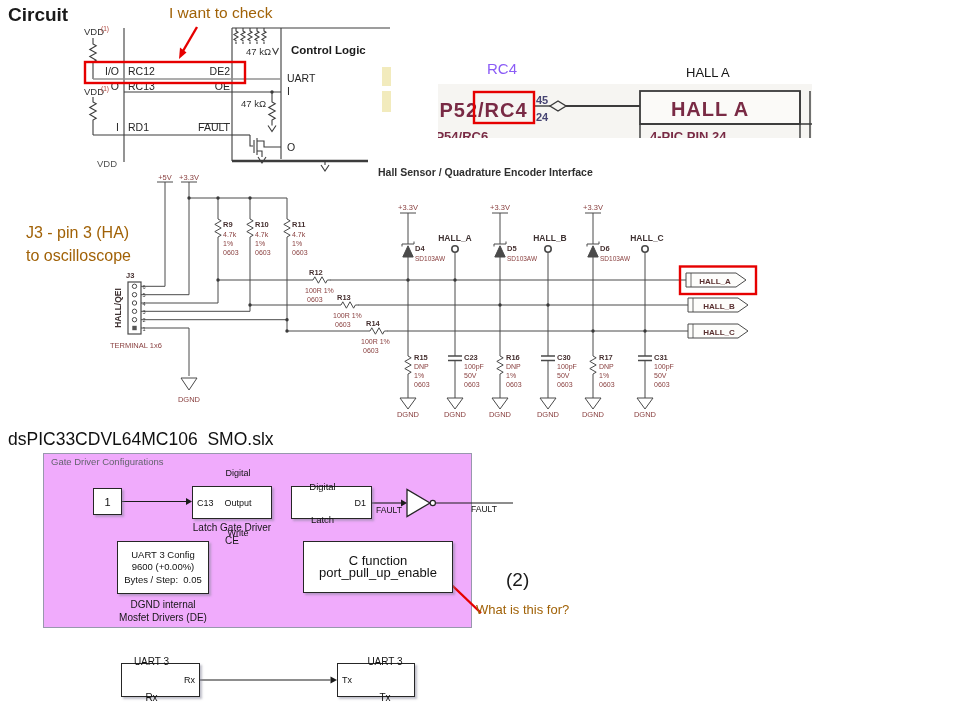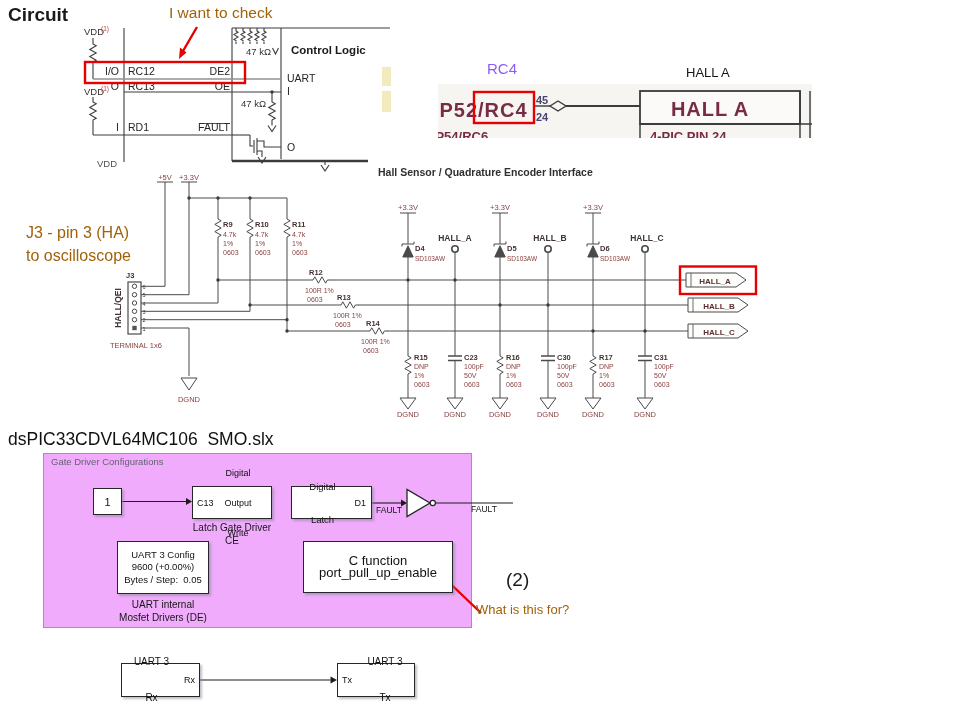--- a/index.html
+++ b/index.html
@@ -469,21 +469,21 @@
   </div>
   <div class="flabel" style="left:376px;top:505px;">FAULT</div>
   <div class="flabel" style="left:471px;top:504px;">FAULT</div>
 
   <div class="blk" style="left:117px;top:541px;width:92px;height:53px;font-size:9.5px;line-height:12.5px;">
     <div>UART 3 Config</div>
     <div>9600 (+0.00%)</div>
     <div>Bytes / Step:  0.05</div>
   </div>
   <div class="cap" style="left:103px;top:598px;width:120px;">
-    <div>UART internal</div>
+    <div>DGND internal</div>
     <div>Mosfet Drivers (DE)</div>
   </div>
 
   <div class="blk" style="left:303px;top:541px;width:150px;height:52px;font-size:13px;line-height:12px;">
     <div>C function</div>
     <div>port_pull_up_enable</div>
   </div>
 
   <div class="over" style="left:506px;top:569px;font-size:19px;color:#1a1a1a;">(2)</div>
   <div class="over red-note" style="left:476px;top:602px;font-size:13px;">What is this for?</div>

